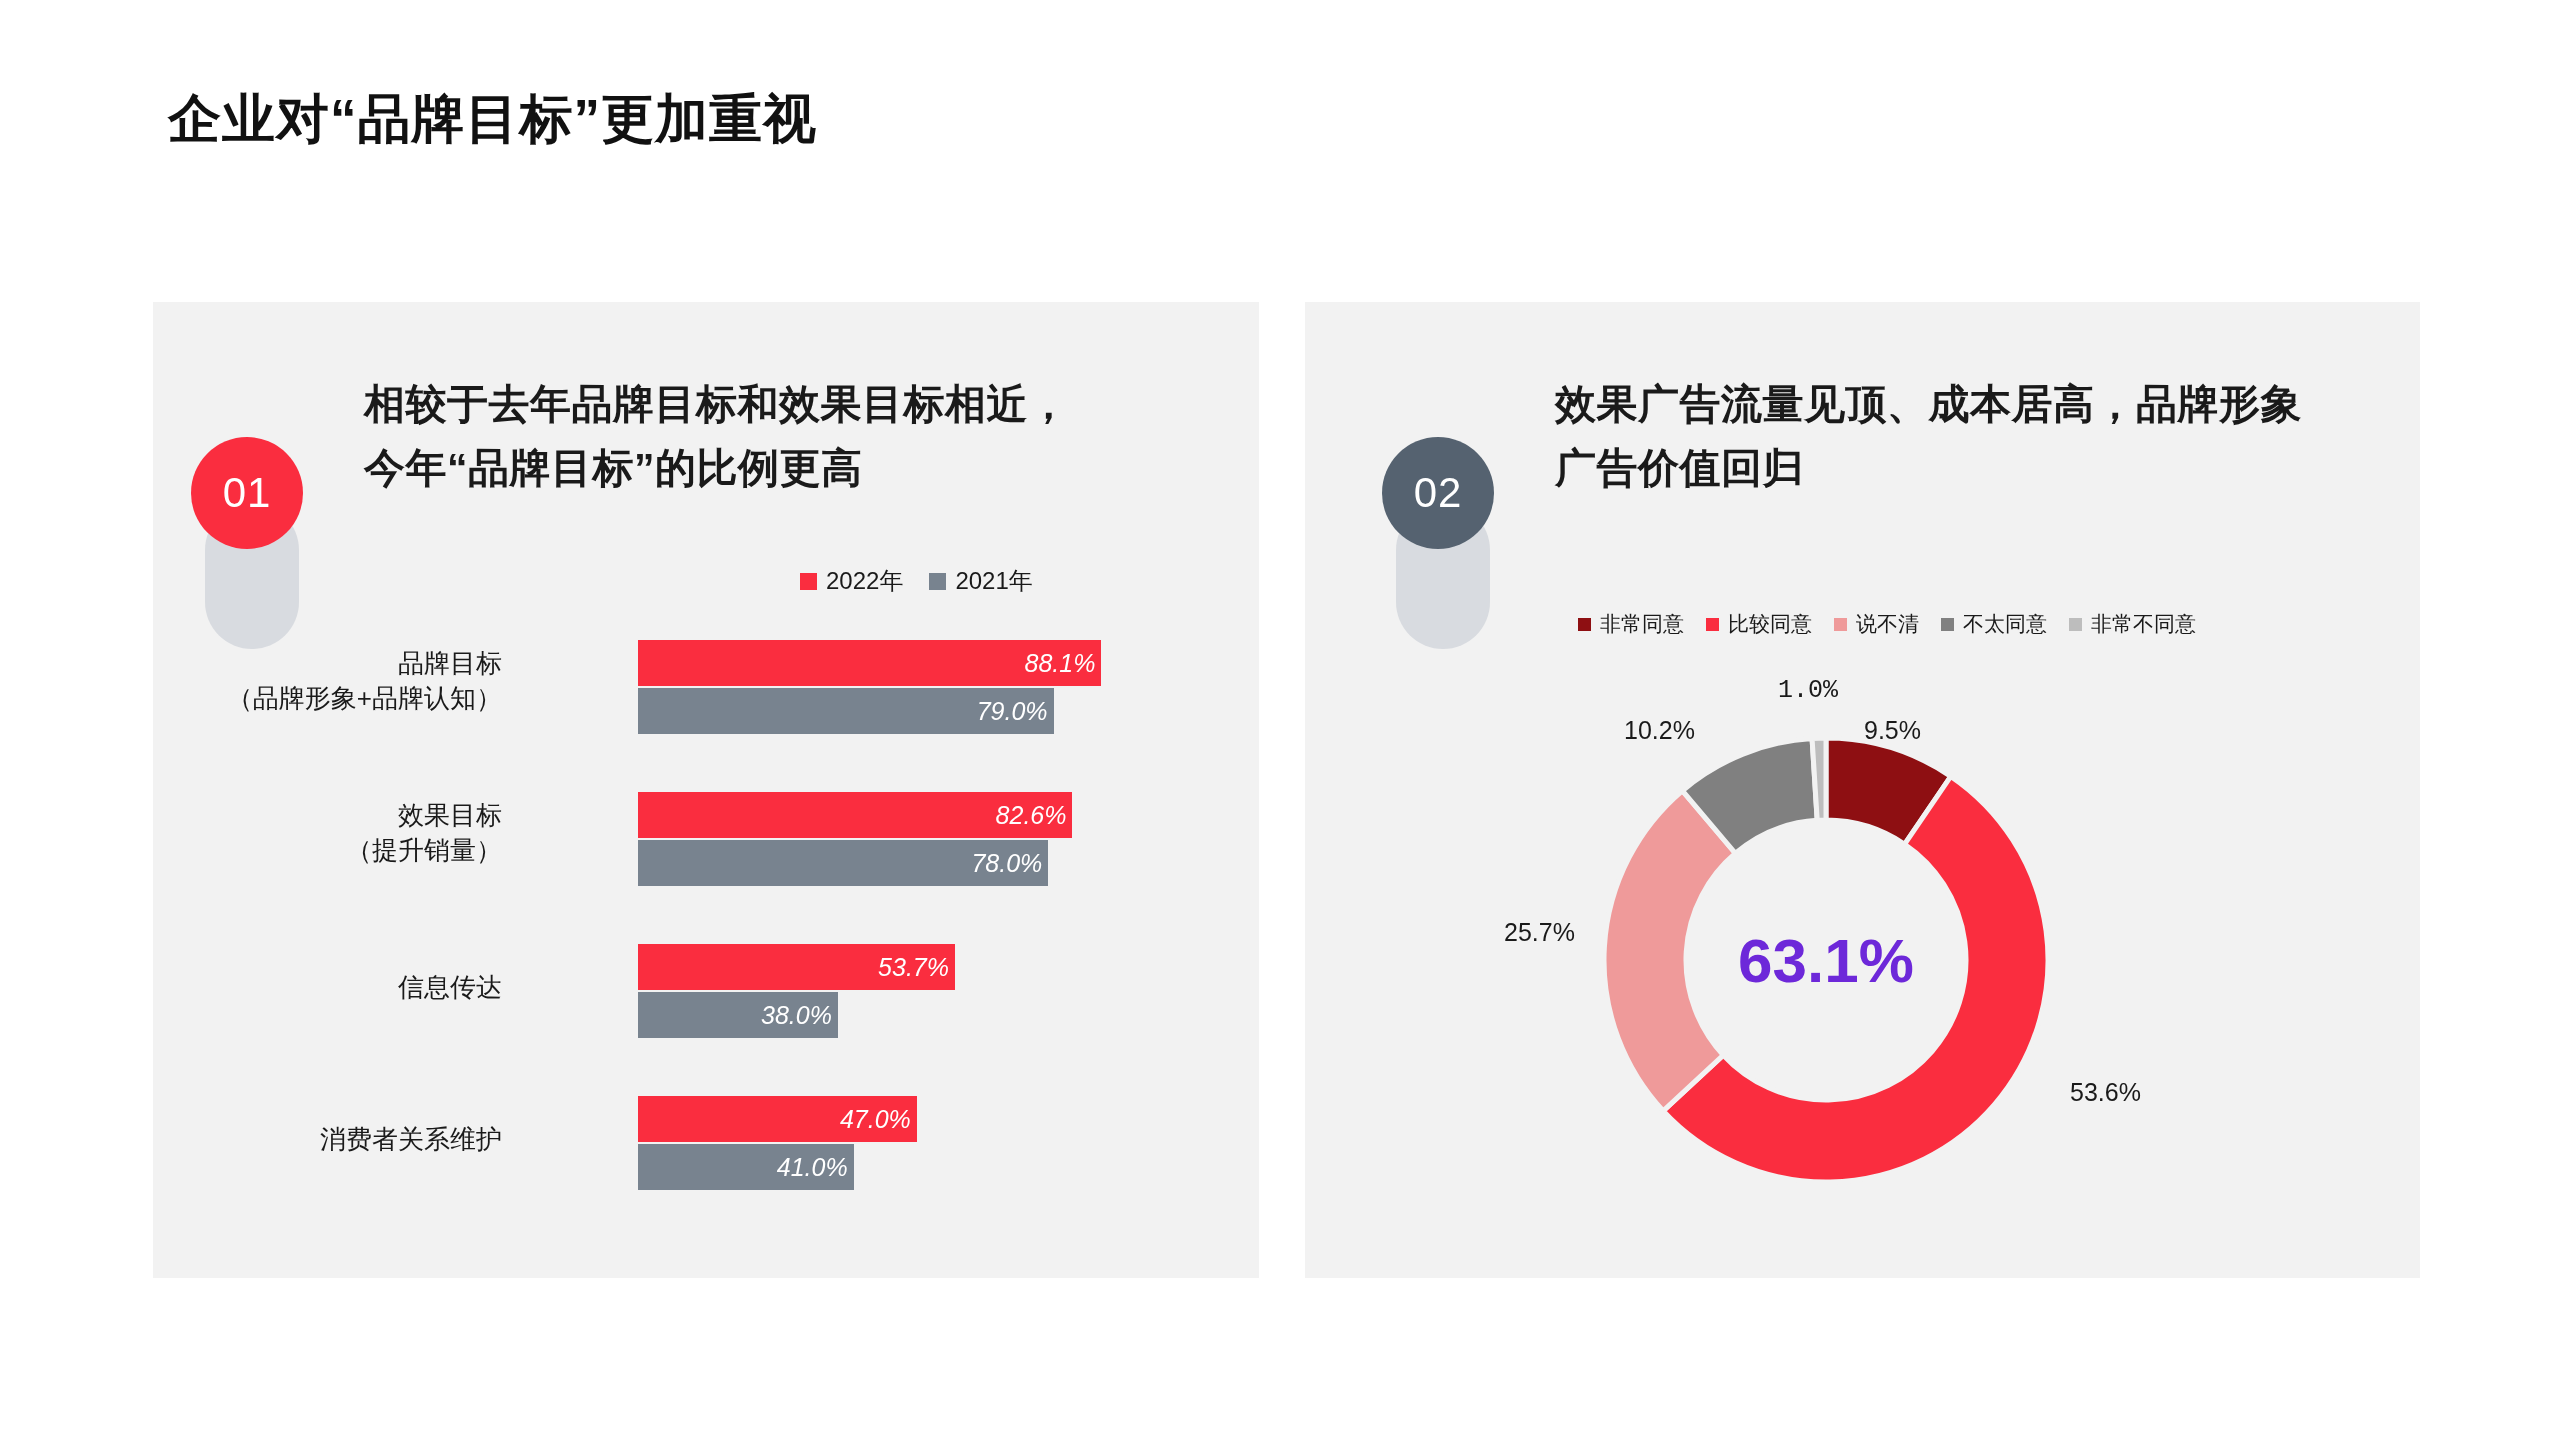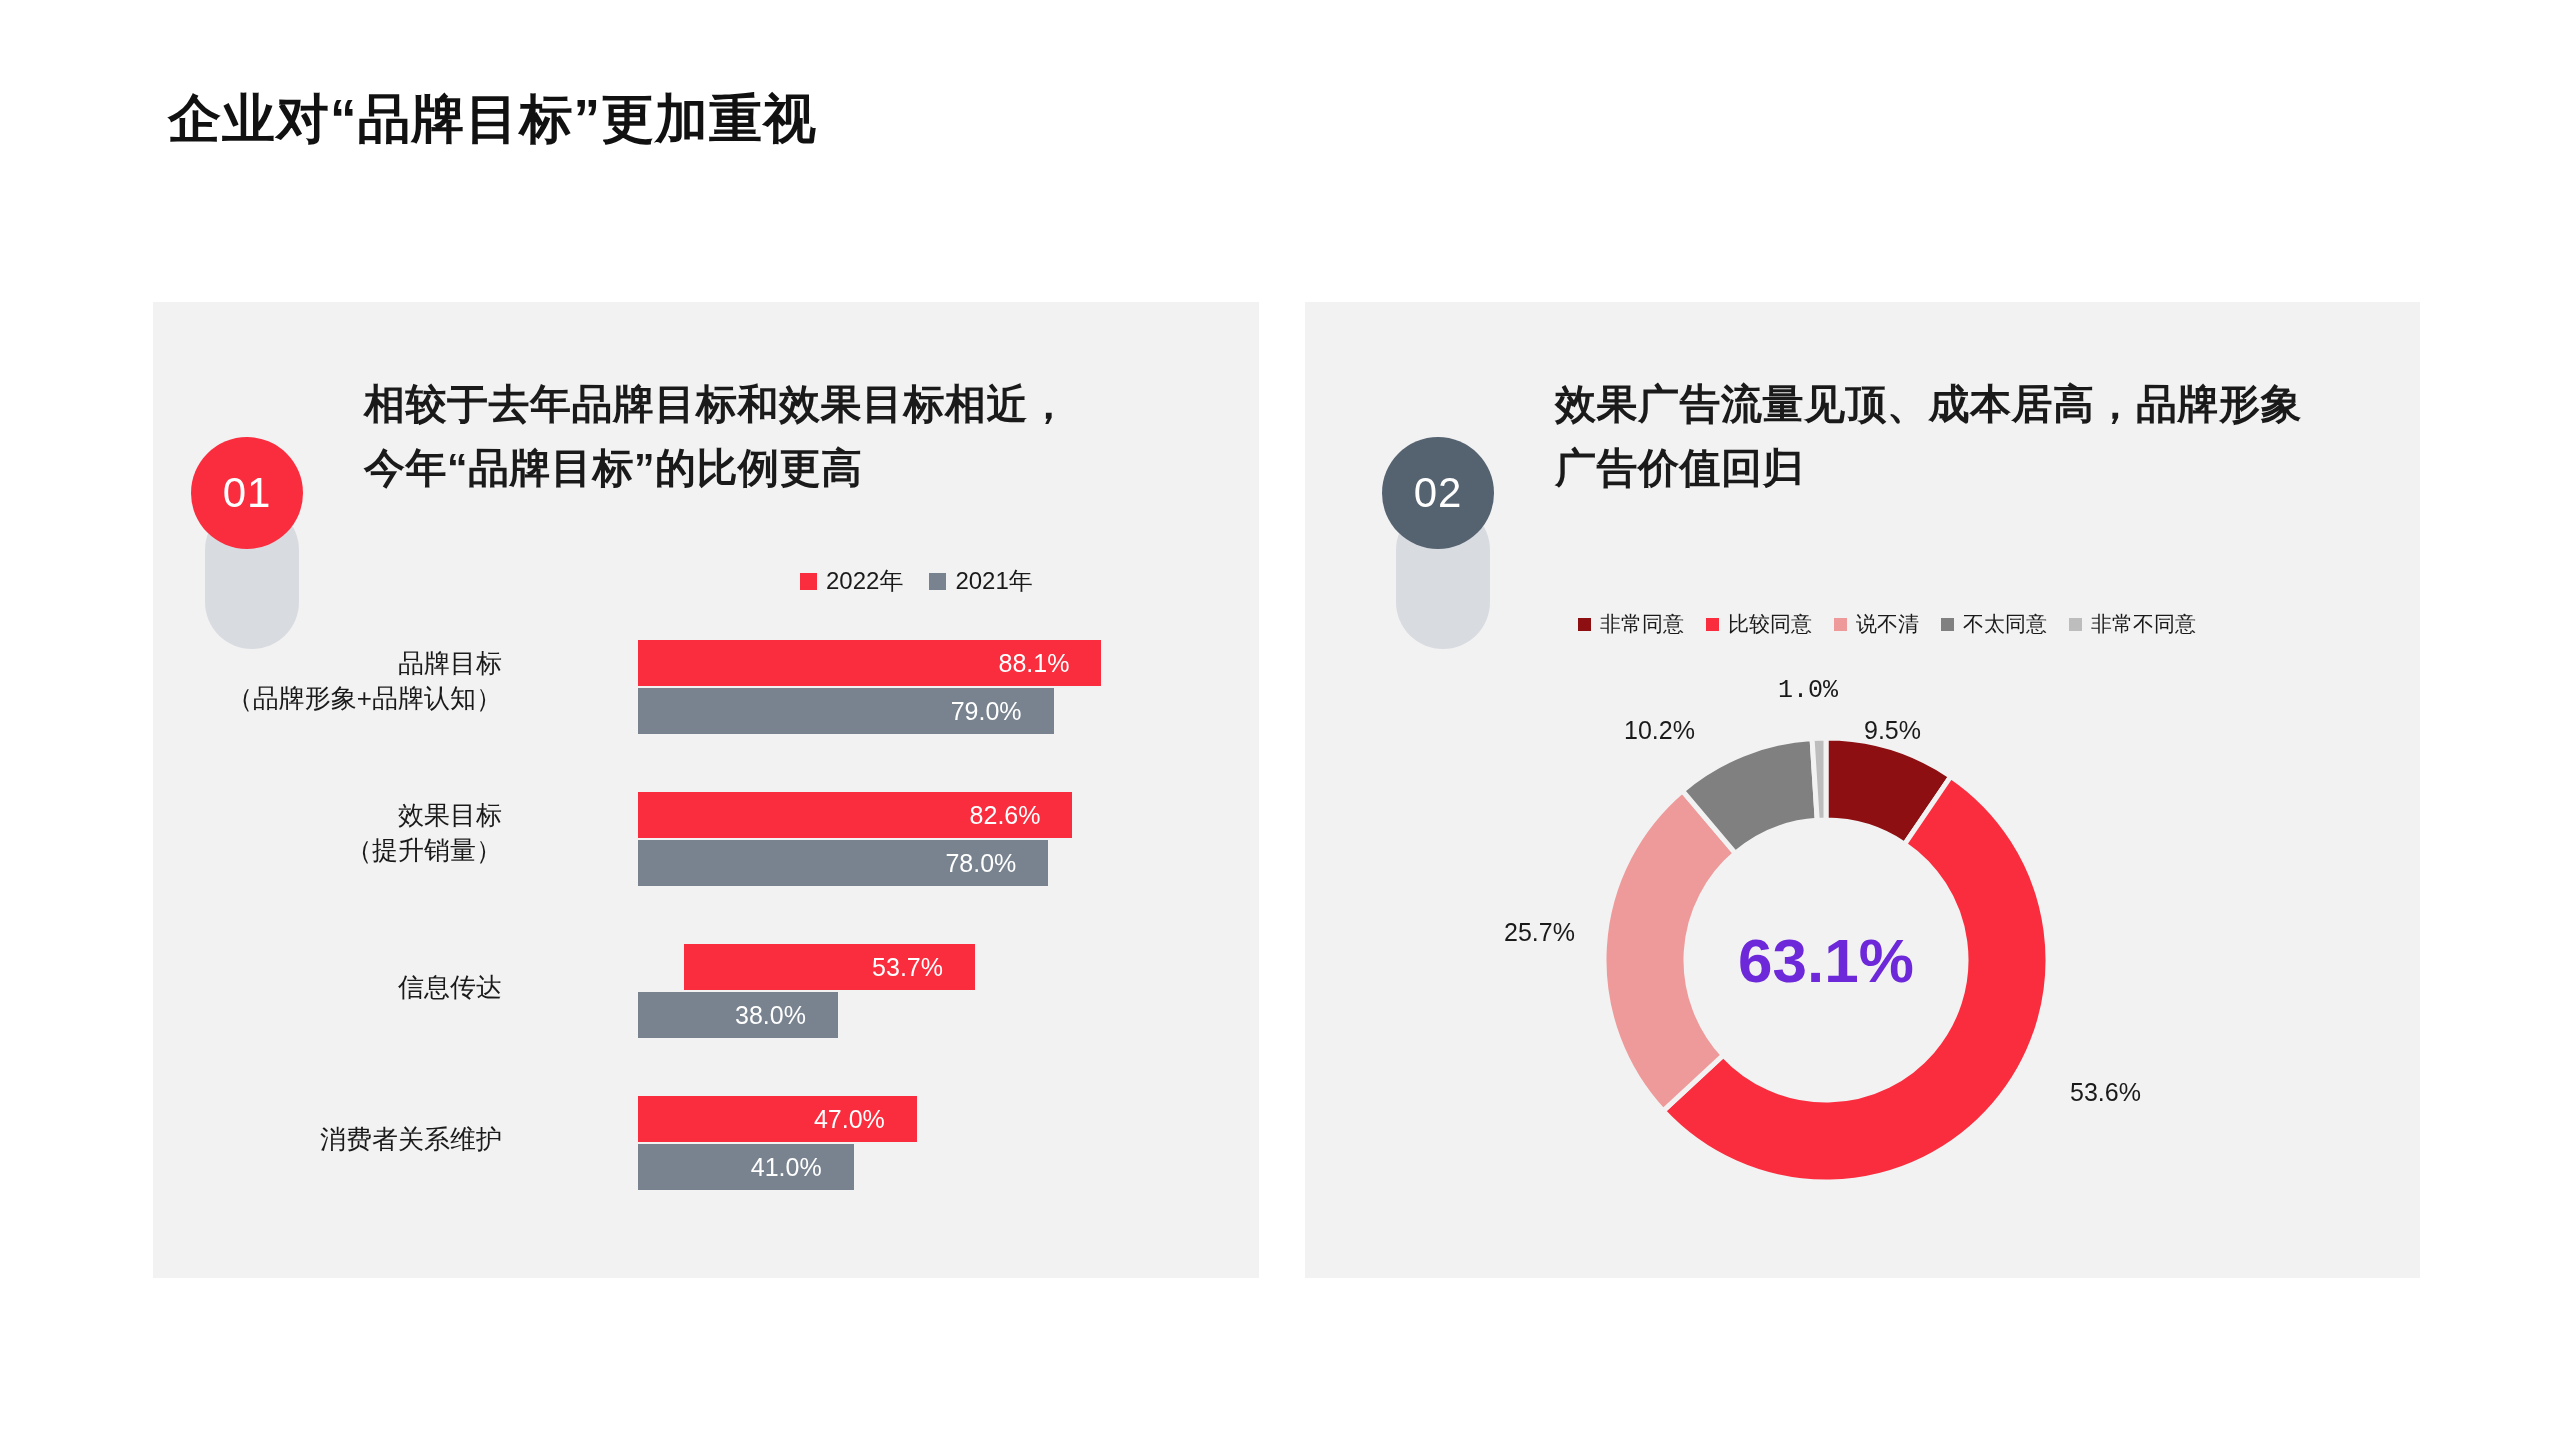--- a/index.html
+++ b/index.html
@@ -61,22 +61,22 @@
   #bar-chart{position:absolute;left:364px;top:640px;width:800px;height:580px;}
   .bar-group{position:absolute;left:0;width:800px;}
   .bar-cat{
     position:absolute;right:662px;width:300px;text-align:right;
     font-size:26px;color:#1a1a1a;line-height:1.35;white-space:nowrap;
   }
   .bar-track{position:absolute;left:274px;width:526px;}
   .bar{
     position:absolute;height:46px;
     display:flex;align-items:center;justify-content:flex-end;
-    box-sizing:border-box;padding-right:32px;
-    color:#ffffff;font-size:25px;
+    box-sizing:border-box;padding-right:6px;
+    color:#ffffff;font-size:25px;font-style:italic;
   }
   .bar.y2022{background:#fa2d3f;top:0;}
   .bar.y2021{background:#78838f;top:48px;}
 
   
   #legend-donut{left:1578px;top:610px;gap:22px;}
   #legend-donut .legend-swatch{width:13px;height:13px;}
   #legend-donut .legend-label{font-size:21px;}
 
   
@@ -141,21 +141,21 @@
         <div class="bar-track" style="height: 94px;">
           <div class="bar y2022" style="width: 434.476px;">82.6%</div>
           <div class="bar y2021" style="width: 410.28px;">78.0%</div>
         </div>
       </div>
       <div class="bar-group" style="top: 304px;">
         <div class="bar-cat" style="top: 26px;">
           <div>信息传达</div>
         </div>
         <div class="bar-track" style="height: 94px;">
-          <div class="bar y2022" style="width: 291px; margin-left: 46px;">53.7%</div>
+          <div class="bar y2022" style="width: 317px;">53.7%</div>
           <div class="bar y2021" style="width: 199.88px;">38.0%</div>
         </div>
       </div>
       <div class="bar-group" style="top: 456px;">
         <div class="bar-cat" style="top: 26px;">
           <div>消费者关系维护</div>
         </div>
         <div class="bar-track" style="height: 94px;">
           <div class="bar y2022" style="width: 278.78px;">47.0%</div>
           <div class="bar y2021" style="width: 215.66px;">41.0%</div>

